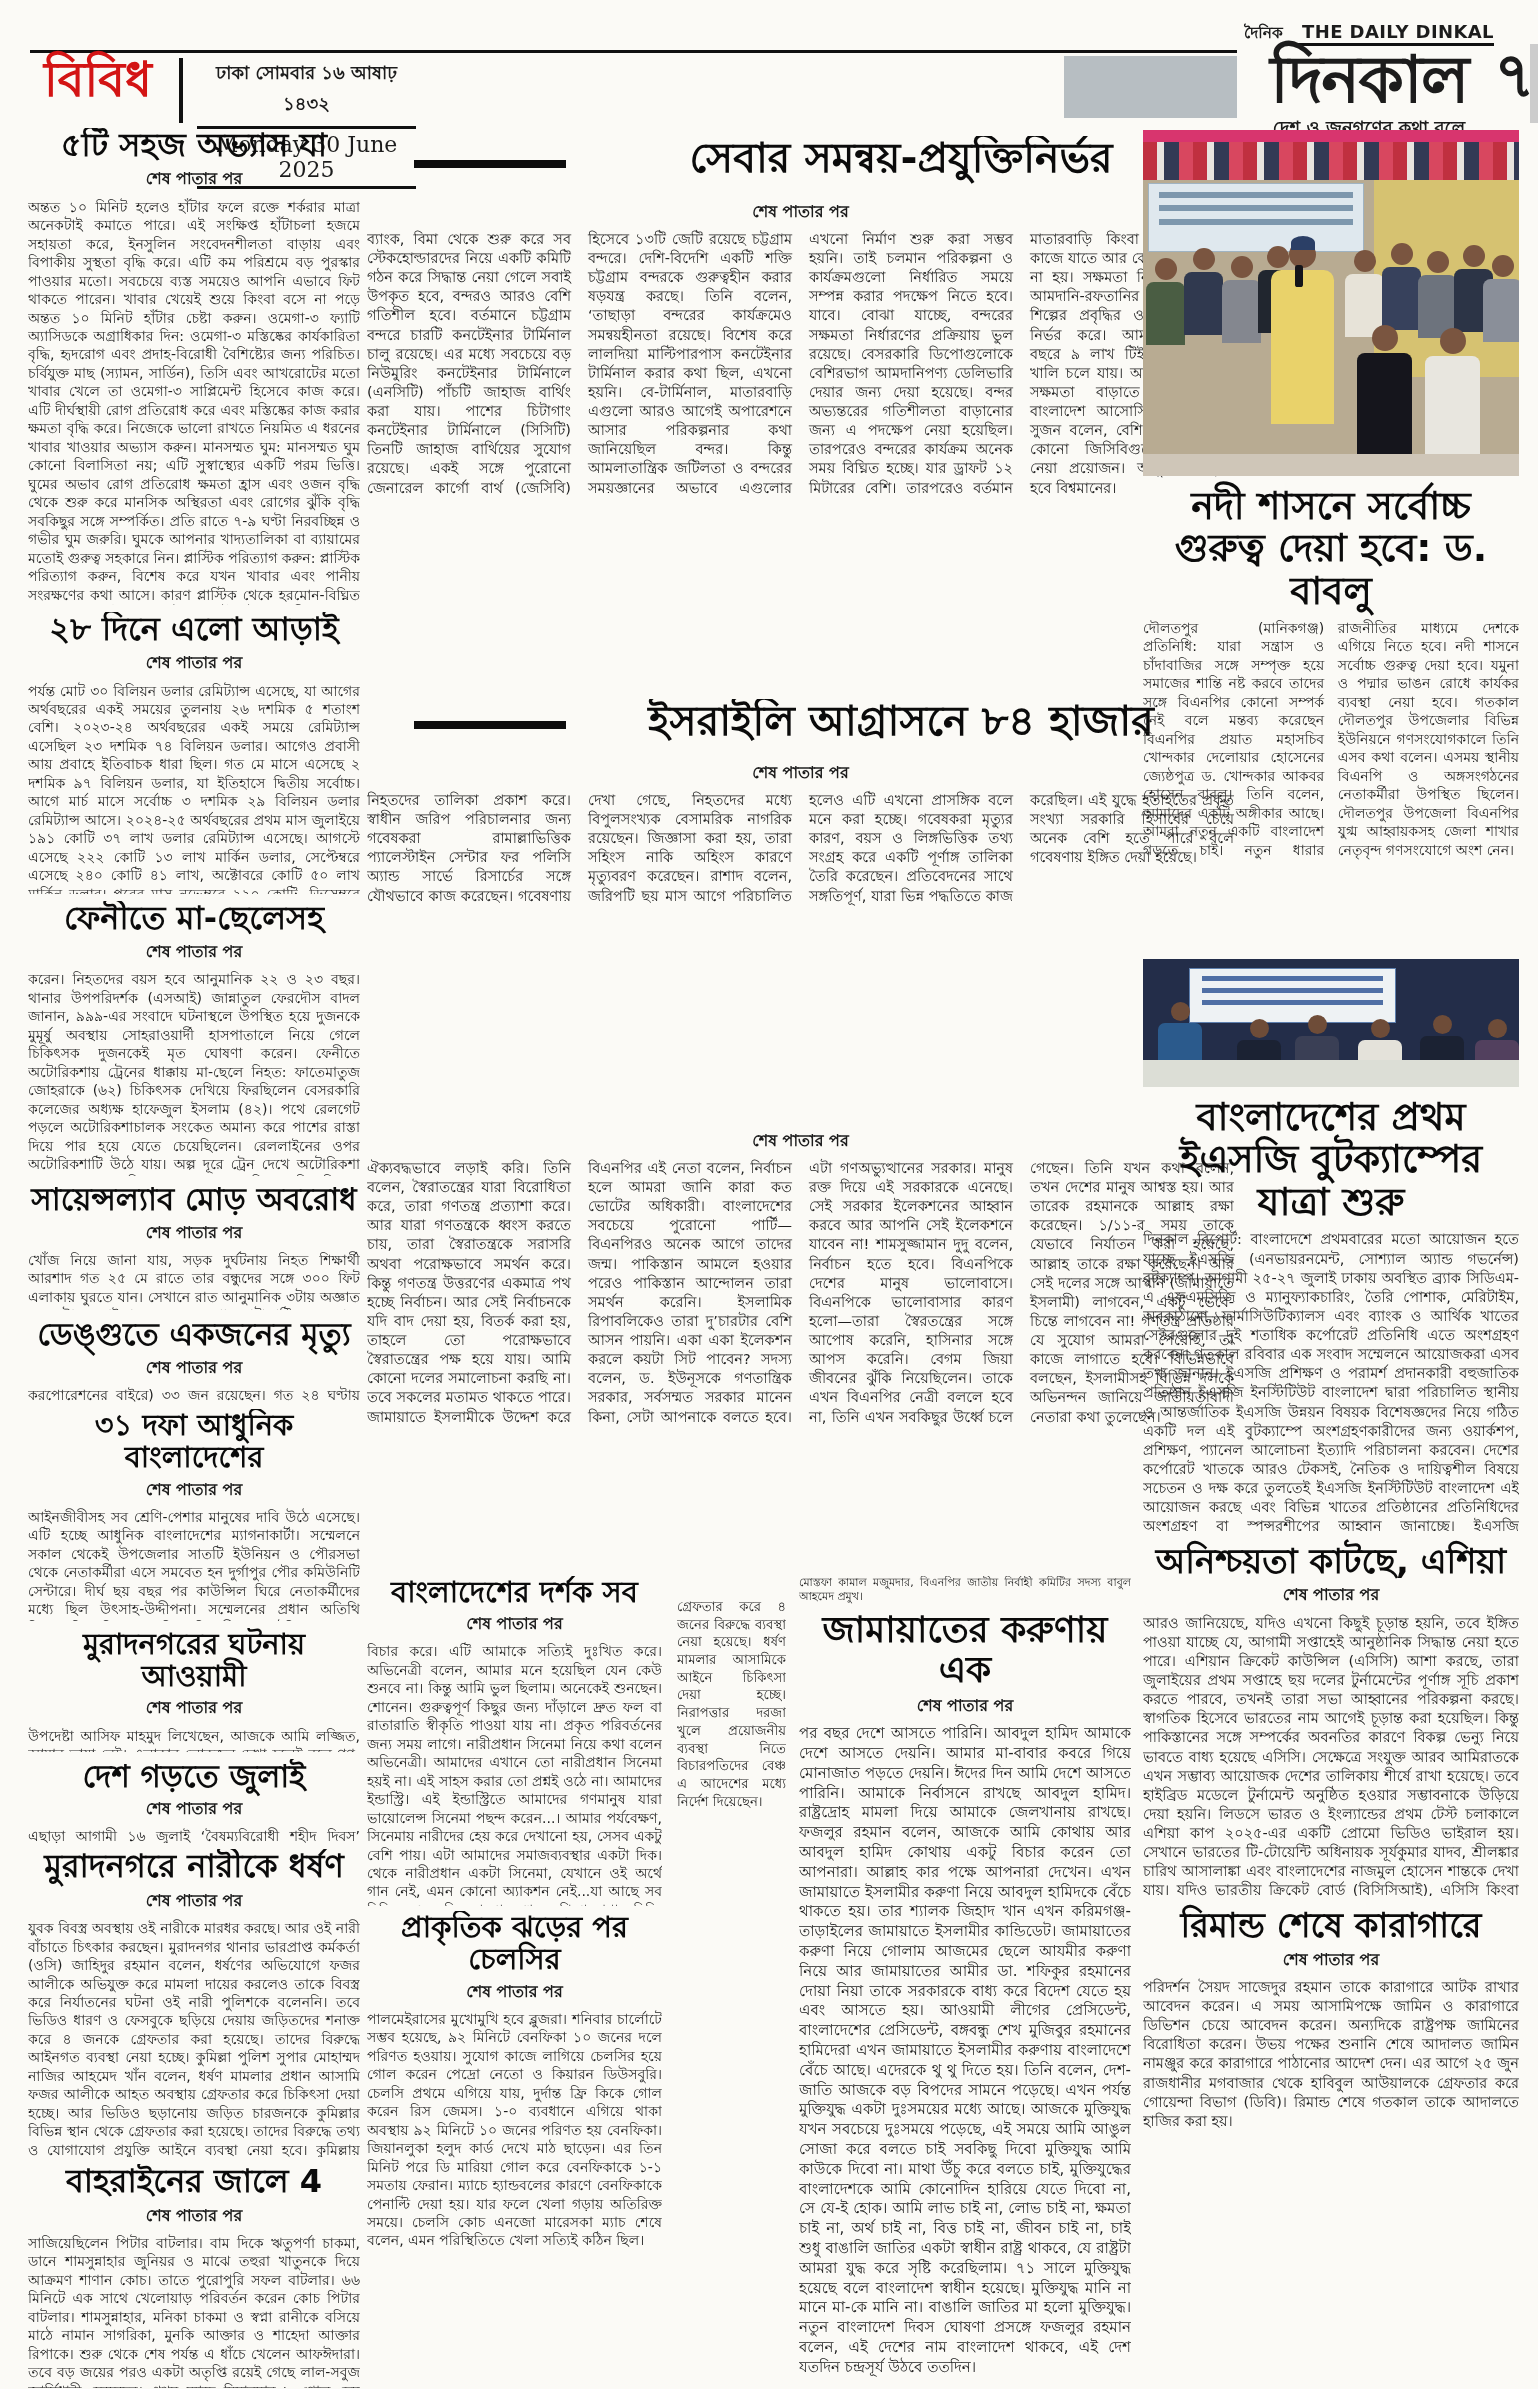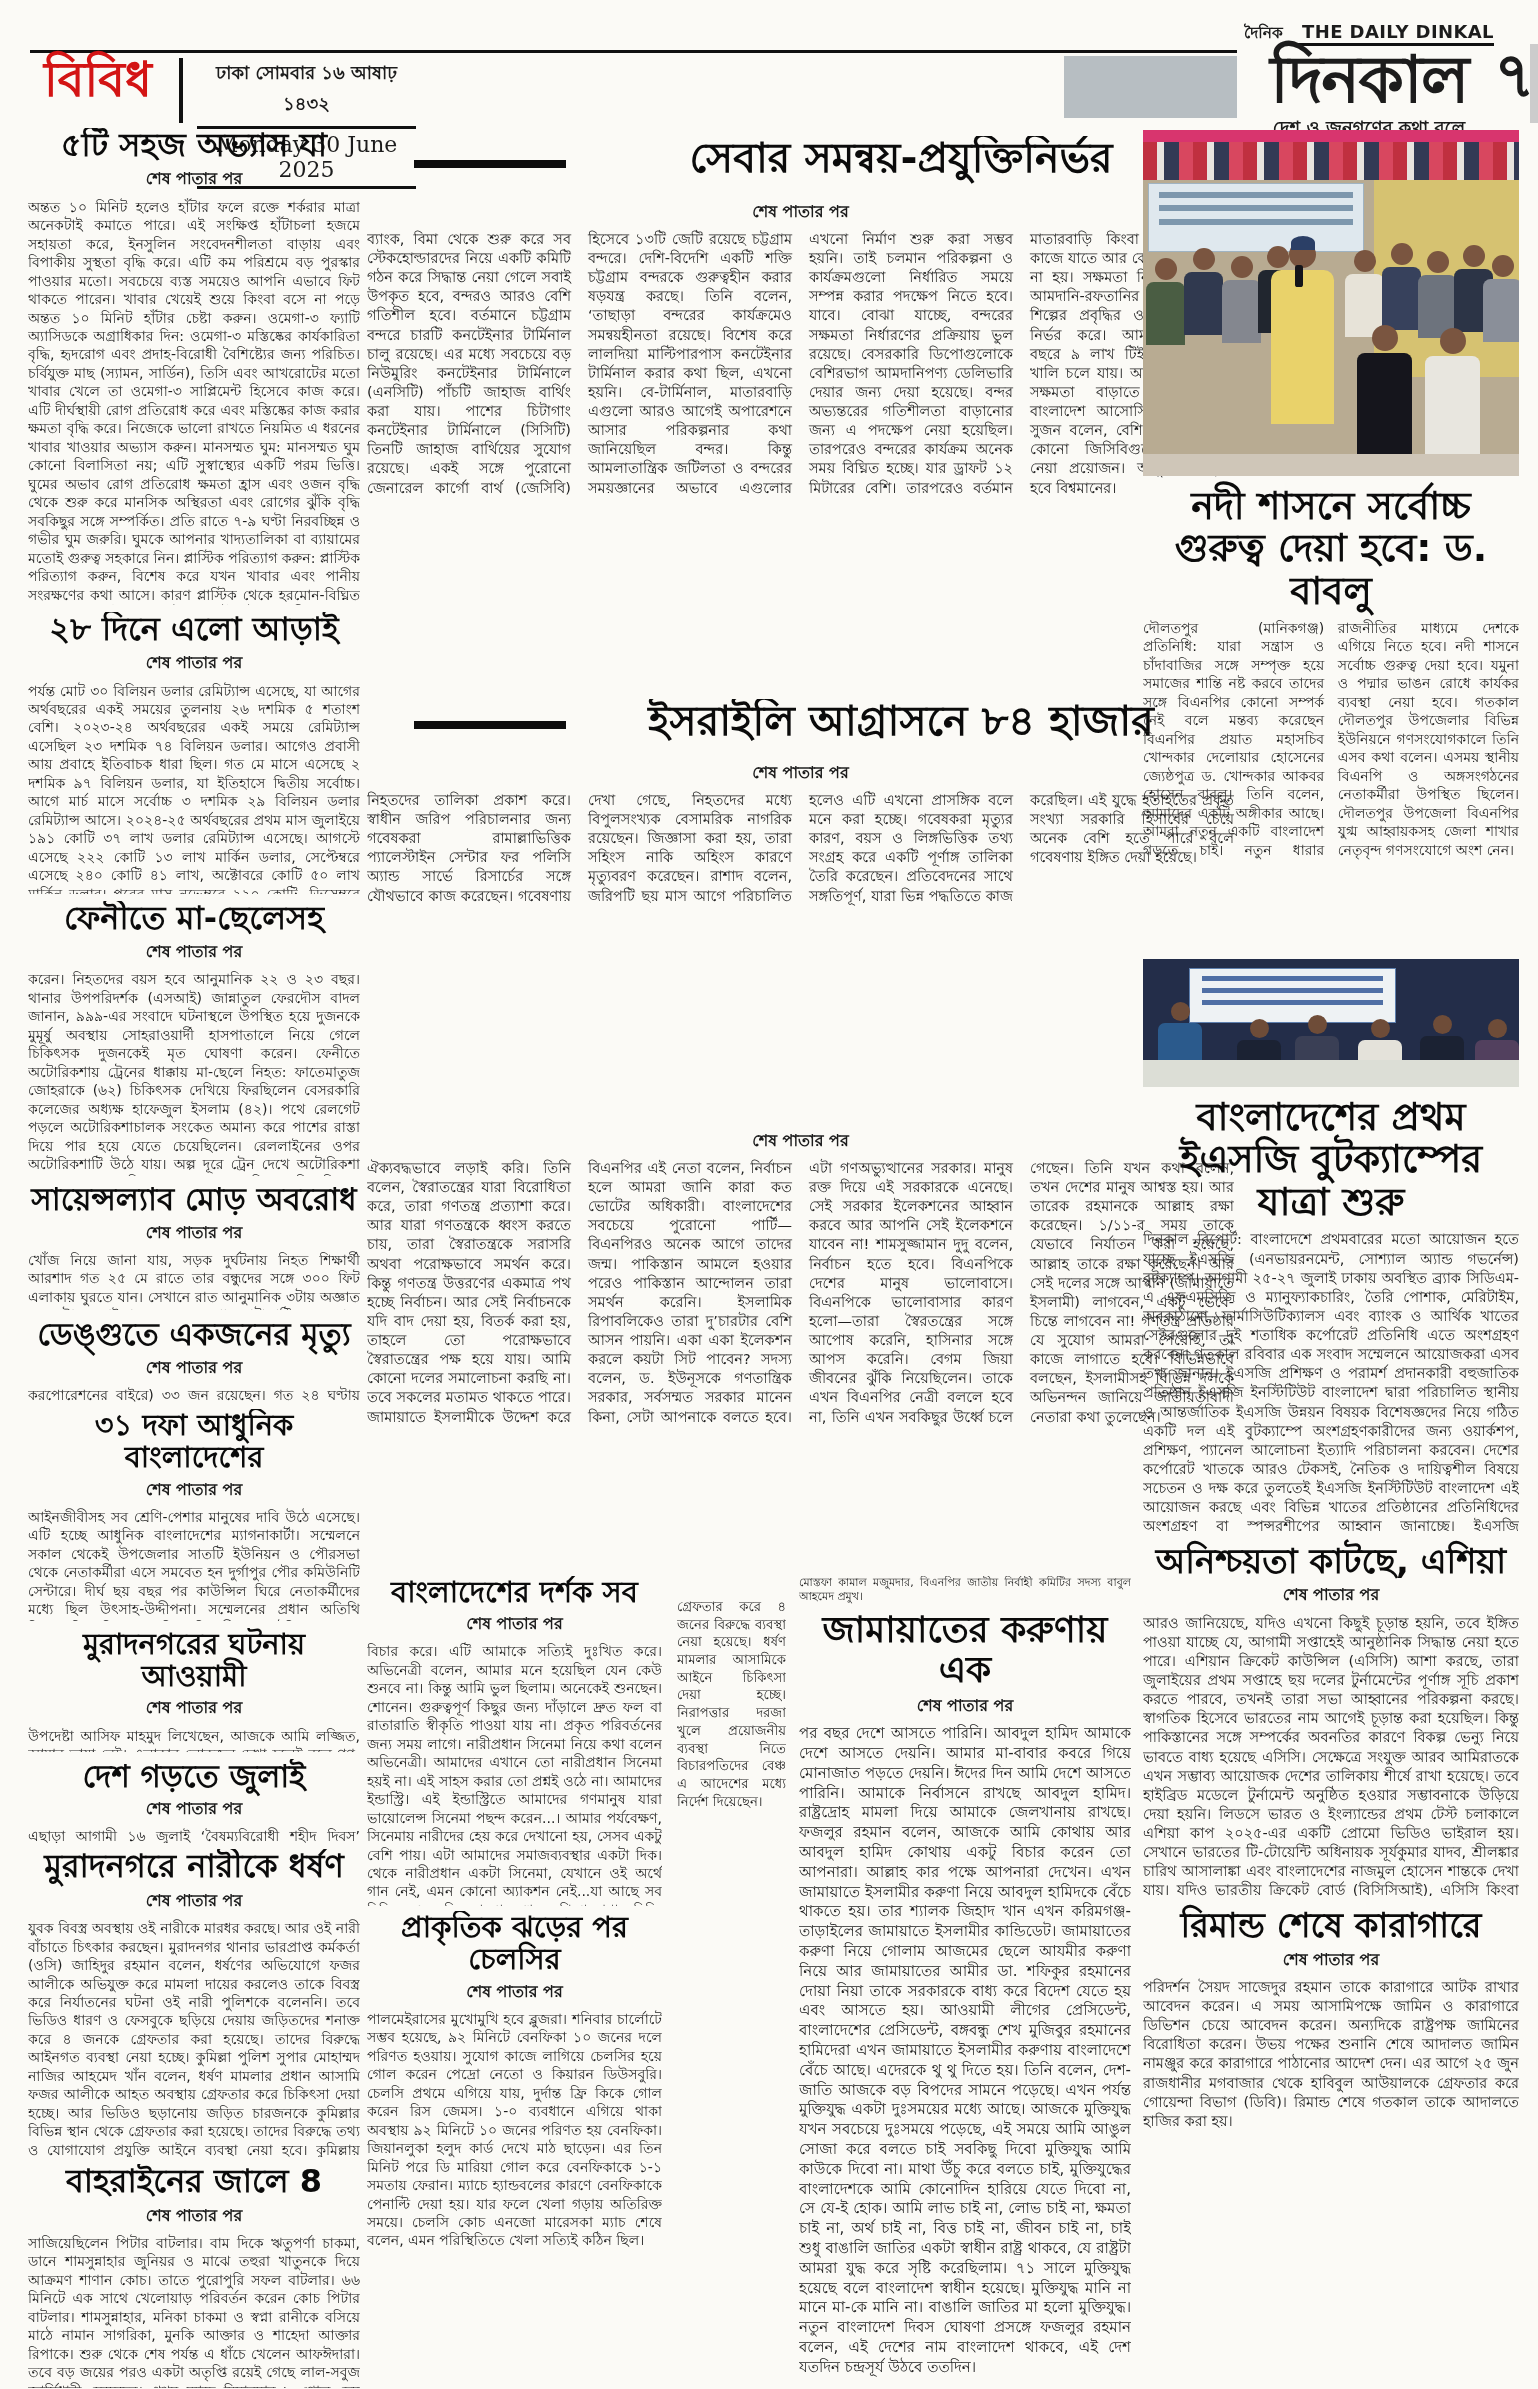--- a/index.html
+++ b/index.html
@@ -139,21 +139,21 @@
       <div class="body">এছাড়া আগামী ১৬ জুলাই ‘বৈষম্যবিরোধী শহীদ দিবস’ পালন করবে এনসিপি।</div>
     </article>
 
     <article class="art" style="height:308px">
       <h2 class="hl h38">মুরাদনগরে নারীকে ধর্ষণ</h2>
       <div class="cont">শেষ পাতার পর</div>
       <div class="body">যুবক বিবস্ত্র অবস্থায় ওই নারীকে মারধর করছে। আর ওই নারী বাঁচাতে চিৎকার করছেন। মুরাদনগর থানার ভারপ্রাপ্ত কর্মকর্তা (ওসি) জাহিদুর রহমান বলেন, ধর্ষণের অভিযোগে ফজর আলীকে অভিযুক্ত করে মামলা দায়ের করলেও তাকে বিবস্ত্র করে নির্যাতনের ঘটনা ওই নারী পুলিশকে বলেননি। তবে ভিডিও ধারণ ও ফেসবুকে ছড়িয়ে দেয়ায় জড়িতদের শনাক্ত করে ৪ জনকে গ্রেফতার করা হয়েছে। তাদের বিরুদ্ধে আইনগত ব্যবস্থা নেয়া হচ্ছে। কুমিল্লা পুলিশ সুপার মোহাম্মদ নাজির আহমেদ খাঁন বলেন, ধর্ষণ মামলার প্রধান আসামি ফজর আলীকে আহত অবস্থায় গ্রেফতার করে চিকিৎসা দেয়া হচ্ছে। আর ভিডিও ছড়ানোয় জড়িত চারজনকে কুমিল্লার বিভিন্ন স্থান থেকে গ্রেফতার করা হয়েছে। তাদের বিরুদ্ধে তথ্য ও যোগাযোগ প্রযুক্তি আইনে ব্যবস্থা নেয়া হবে। কুমিল্লায় ধর্ষণের শিকার নারীকে নিরাপত্তা ও চিকিৎসা দিতে নির্দেশ হাইকোর্টের: কুমিল্লার মুরাদনগরের একটি গ্রামে ঘরের দরজা ভেঙে ধর্ষণের শিকার নারীর নিরাপত্তা নিশ্চিত করতে ও প্রয়োজনীয় চিকিৎসা দিতে নির্দেশ দিয়েছেন হাইকোর্ট। গতকাল রবিবার বিচারপতি ফাহমিদা কাদের ও বিচারপতি সৈয়দ জাহেদ মনসুরের হাইকোর্ট বেঞ্চ এ আদেশ দেন।</div>
     </article>
 
     <article class="art" style="height:244px">
-      <h2 class="hl h38">বাহরাইনের জালে 8</h2>
+      <h2 class="hl h38">বাহরাইনের জালে 4</h2>
       <div class="cont">শেষ পাতার পর</div>
       <div class="body">সাজিয়েছিলেন পিটার বাটলার। বাম দিকে ঋতুপর্ণা চাকমা, ডানে শামসুন্নাহার জুনিয়র ও মাঝে তহুরা খাতুনকে দিয়ে আক্রমণ শাণান কোচ। তাতে পুরোপুরি সফল বাটলার। ৬৬ মিনিটে এক সাথে খেলোয়াড় পরিবর্তন করেন কোচ পিটার বাটলার। শামসুন্নাহার, মনিকা চাকমা ও স্বপ্না রানীকে বসিয়ে মাঠে নামান সাগরিকা, মুনকি আক্তার ও শাহেদা আক্তার রিপাকে। শুরু থেকে শেষ পর্যন্ত এ ধাঁচে খেলেন আফঈদারা। তবে বড় জয়ের পরও একটা অতৃপ্তি রয়েই গেছে লাল-সবুজ জার্সিধারী মেয়েদের। প্রথম ম্যাচে মিয়ানমার ৮ গোল দেয় তুর্কমেনিস্তানের জালে। বাংলাদেশ করেছে ৭ গোল। তাই টেবিলে গোল গড়ে দ্বিতীয় স্থানে বাংলাদেশ।</div>
     </article>
 
   </div>
 
   <div class="absblock" style="left:367px;top:136px;width:867px;height:564px;">
     <div class="headrow" style="height:60px;">
       <div class="bar" style="left:47px;top:24px;"></div>
       <h2 class="hl h48">সেবার সমন্বয়-প্রযুক্তিনির্ভর</h2>

